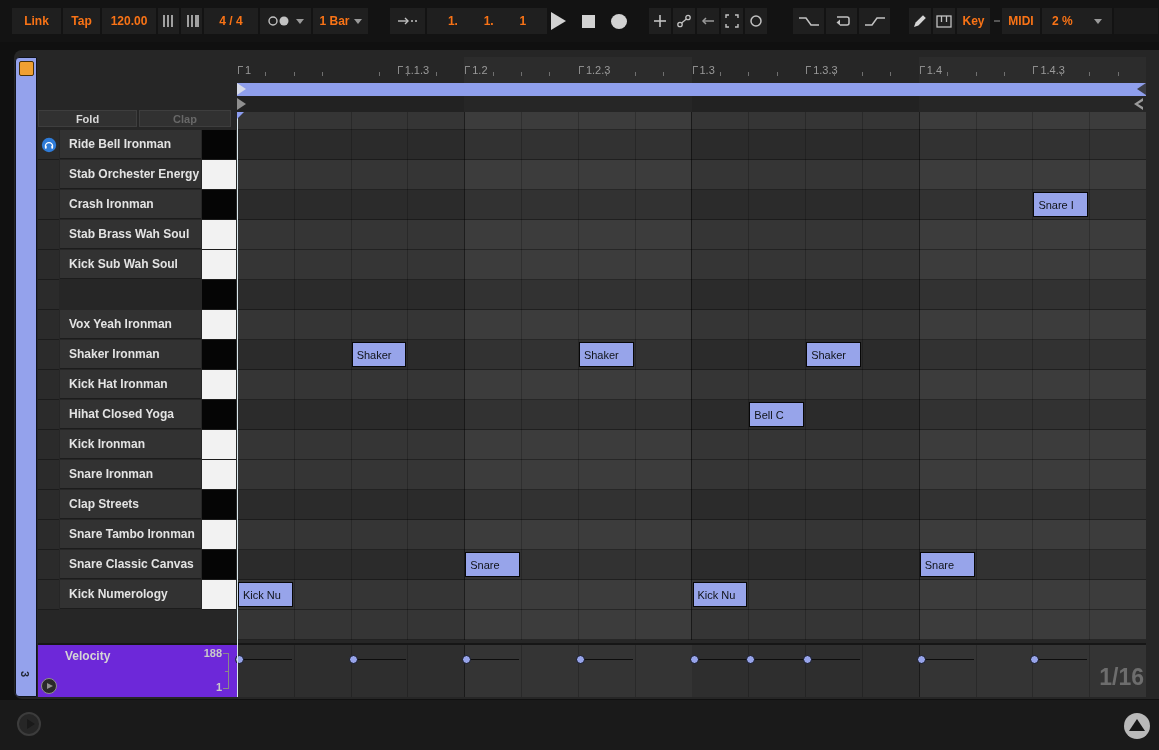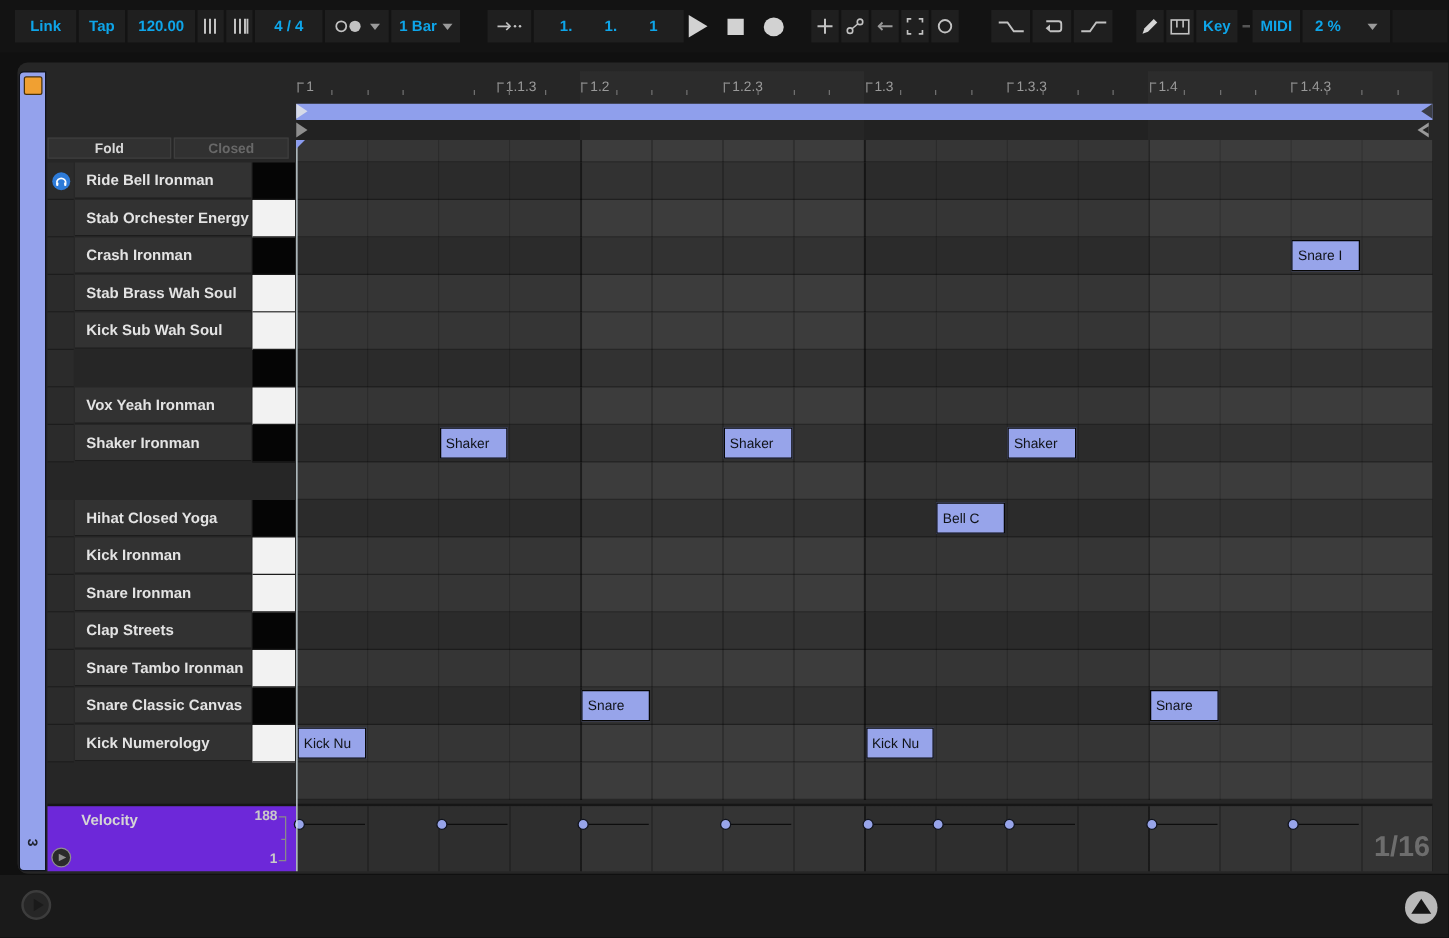--- a/index.html
+++ b/index.html
@@ -1,21 +1,21 @@
 <!DOCTYPE html>
 <html><head>
 <meta charset="utf-8">
 <style>
   html,body{margin:0;padding:0;background:#101010;}
   #app{position:relative;width:1159px;height:750px;background:#101010;overflow:hidden;
        font-family:"Liberation Sans", sans-serif; -webkit-font-smoothing:antialiased;}
   .abs{position:absolute;}
   
   #toolbar{position:absolute;left:0;top:0;width:1159px;height:42px;background:#131313;}
-  .tcell{position:absolute;top:8px;height:26px;background:#1f1f1f;color:#0ea5e9;
+  .tcell{position:absolute;top:8px;height:26px;background:#1f1f1f;color:#f97316;
          display:flex;align-items:center;justify-content:center;font-size:12px;font-weight:bold;gap:4px;}
   .tri-dd{width:0;height:0;border-left:4px solid transparent;border-right:4px solid transparent;border-top:5px solid #9a9a9a;}
   .icon-svg{display:block;}
   .play-tri{width:0;height:0;border-top:9px solid transparent;border-bottom:9px solid transparent;border-left:15px solid #d2d2d2;}
   .stop-sq{width:13px;height:13px;background:#d2d2d2;}
   .rec-ci{width:16px;height:15px;border-radius:50%;background:#d2d2d2;}
   
   #main-panel{position:absolute;left:14px;top:50px;width:1145px;height:649px;background:#262626;border-radius:8px 0 0 8px;}
   #clip-strip{position:absolute;left:15px;top:57px;width:22px;height:640px;border-radius:4px 0 0 4px;border:1px solid #10131c;box-sizing:border-box;}
   #launch-btn{position:absolute;left:19px;top:61px;width:13px;height:13px;border:1px solid #4a3208;border-radius:2px;}
@@ -282,21 +282,21 @@
   <div class="abs h-tri-r" style="left:237px;top:98px;border-left:9px solid #8f8f8f;z-index:3;"></div>
   <div class="abs" style="left:1134px;top:98px;z-index:3;">
     <div class="h-tri-l" style="border-right:9px solid #9a9a9a;"></div>
     <div class="h-tri-l abs" style="left:3.5px;top:3px;border-top-width:3.5px;border-bottom-width:3.5px;border-right:5px solid #242424;"></div>
   </div>
 
   <div class="hdr-btn" style="left:38px;width:99px;color:#d8d8d8;">
       <span>Fold</span>
     </div>
   <div class="hdr-btn" style="left:139px;width:92px;color:#686868;">
-      <span>Closed</span>
+      <span>Clap</span>
     </div>
 
   <div id="grid-rows">
       <div class="grow" style="position: absolute; top: 0px; height: 18px; background: repeating-linear-gradient(90deg, rgba(0, 0, 0, 0.38) 0px, rgba(0, 0, 0, 0.38) 1px, transparent 1px, transparent 227.25px), repeating-linear-gradient(90deg, rgba(0, 0, 0, 0.22) 0px, rgba(0, 0, 0, 0.22) 1px, transparent 1px, transparent 56.8125px), linear-gradient(90deg, rgb(53, 53, 53) 0%, rgb(53, 53, 53) 25%, rgb(60, 60, 60) 25%, rgb(60, 60, 60) 50%, rgb(53, 53, 53) 50%, rgb(53, 53, 53) 75%, rgb(60, 60, 60) 75%, rgb(60, 60, 60) 100%);"></div>
       <div class="grow" style="position: absolute; top: 18px; height: 30px; background: repeating-linear-gradient(90deg, rgba(0, 0, 0, 0.38) 0px, rgba(0, 0, 0, 0.38) 1px, transparent 1px, transparent 227.25px), repeating-linear-gradient(90deg, rgba(0, 0, 0, 0.22) 0px, rgba(0, 0, 0, 0.22) 1px, transparent 1px, transparent 56.8125px), linear-gradient(90deg, rgb(43, 43, 43) 0%, rgb(43, 43, 43) 25%, rgb(50, 50, 50) 25%, rgb(50, 50, 50) 50%, rgb(43, 43, 43) 50%, rgb(43, 43, 43) 75%, rgb(50, 50, 50) 75%, rgb(50, 50, 50) 100%);"></div>
       <div class="grow" style="position: absolute; top: 48px; height: 30px; background: repeating-linear-gradient(90deg, rgba(0, 0, 0, 0.38) 0px, rgba(0, 0, 0, 0.38) 1px, transparent 1px, transparent 227.25px), repeating-linear-gradient(90deg, rgba(0, 0, 0, 0.22) 0px, rgba(0, 0, 0, 0.22) 1px, transparent 1px, transparent 56.8125px), linear-gradient(90deg, rgb(53, 53, 53) 0%, rgb(53, 53, 53) 25%, rgb(60, 60, 60) 25%, rgb(60, 60, 60) 50%, rgb(53, 53, 53) 50%, rgb(53, 53, 53) 75%, rgb(60, 60, 60) 75%, rgb(60, 60, 60) 100%);"></div>
       <div class="grow" style="position: absolute; top: 78px; height: 30px; background: repeating-linear-gradient(90deg, rgba(0, 0, 0, 0.38) 0px, rgba(0, 0, 0, 0.38) 1px, transparent 1px, transparent 227.25px), repeating-linear-gradient(90deg, rgba(0, 0, 0, 0.22) 0px, rgba(0, 0, 0, 0.22) 1px, transparent 1px, transparent 56.8125px), linear-gradient(90deg, rgb(43, 43, 43) 0%, rgb(43, 43, 43) 25%, rgb(50, 50, 50) 25%, rgb(50, 50, 50) 50%, rgb(43, 43, 43) 50%, rgb(43, 43, 43) 75%, rgb(50, 50, 50) 75%, rgb(50, 50, 50) 100%);"></div>
       <div class="grow" style="position: absolute; top: 108px; height: 30px; background: repeating-linear-gradient(90deg, rgba(0, 0, 0, 0.38) 0px, rgba(0, 0, 0, 0.38) 1px, transparent 1px, transparent 227.25px), repeating-linear-gradient(90deg, rgba(0, 0, 0, 0.22) 0px, rgba(0, 0, 0, 0.22) 1px, transparent 1px, transparent 56.8125px), linear-gradient(90deg, rgb(53, 53, 53) 0%, rgb(53, 53, 53) 25%, rgb(60, 60, 60) 25%, rgb(60, 60, 60) 50%, rgb(53, 53, 53) 50%, rgb(53, 53, 53) 75%, rgb(60, 60, 60) 75%, rgb(60, 60, 60) 100%);"></div>
       <div class="grow" style="position: absolute; top: 138px; height: 30px; background: repeating-linear-gradient(90deg, rgba(0, 0, 0, 0.38) 0px, rgba(0, 0, 0, 0.38) 1px, transparent 1px, transparent 227.25px), repeating-linear-gradient(90deg, rgba(0, 0, 0, 0.22) 0px, rgba(0, 0, 0, 0.22) 1px, transparent 1px, transparent 56.8125px), linear-gradient(90deg, rgb(53, 53, 53) 0%, rgb(53, 53, 53) 25%, rgb(60, 60, 60) 25%, rgb(60, 60, 60) 50%, rgb(53, 53, 53) 50%, rgb(53, 53, 53) 75%, rgb(60, 60, 60) 75%, rgb(60, 60, 60) 100%);"></div>
       <div class="grow" style="position: absolute; top: 168px; height: 30px; background: repeating-linear-gradient(90deg, rgba(0, 0, 0, 0.38) 0px, rgba(0, 0, 0, 0.38) 1px, transparent 1px, transparent 227.25px), repeating-linear-gradient(90deg, rgba(0, 0, 0, 0.22) 0px, rgba(0, 0, 0, 0.22) 1px, transparent 1px, transparent 56.8125px), linear-gradient(90deg, rgb(43, 43, 43) 0%, rgb(43, 43, 43) 25%, rgb(50, 50, 50) 25%, rgb(50, 50, 50) 50%, rgb(43, 43, 43) 50%, rgb(43, 43, 43) 75%, rgb(50, 50, 50) 75%, rgb(50, 50, 50) 100%);"></div>
@@ -351,20 +351,25 @@
       </div>
       <div class="trow" style="position: absolute; top: 180px;">
         <div class="pcell"></div>
         <div class="ncell">Vox Yeah Ironman</div>
         <div class="kcell" style="background: rgb(242, 242, 242);"></div>
       </div>
       <div class="trow" style="position: absolute; top: 210px;">
         <div class="pcell"></div>
         <div class="ncell">Shaker Ironman</div>
         <div class="kcell" style="background: rgb(5, 5, 5);"></div>
+      </div>
+      <div class="trow" style="position: absolute; top: 240px;">
+        <div class="pcell"></div>
+        <div class="ncell">Kick Hat Ironman</div>
+        <div class="kcell" style="background: rgb(242, 242, 242);"></div>
       </div>
       <div class="trow" style="position: absolute; top: 270px;">
         <div class="pcell"></div>
         <div class="ncell">Hihat Closed Yoga</div>
         <div class="kcell" style="background: rgb(5, 5, 5);"></div>
       </div>
       <div class="trow" style="position: absolute; top: 300px;">
         <div class="pcell"></div>
         <div class="ncell">Kick Ironman</div>
         <div class="kcell" style="background: rgb(242, 242, 242);"></div>

